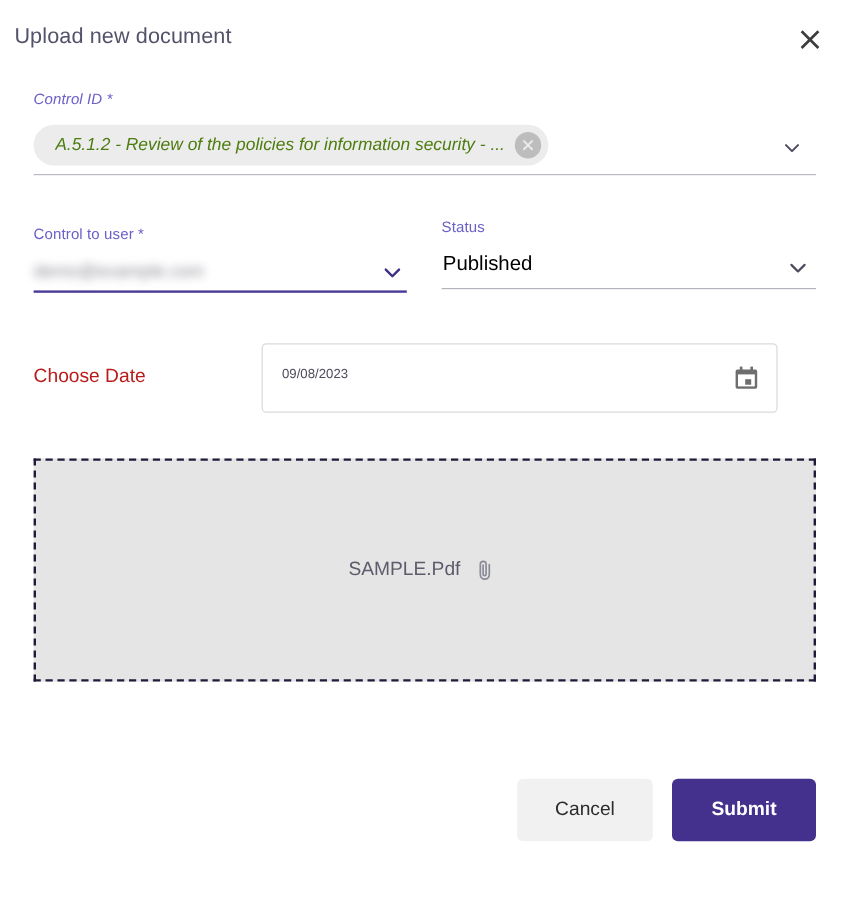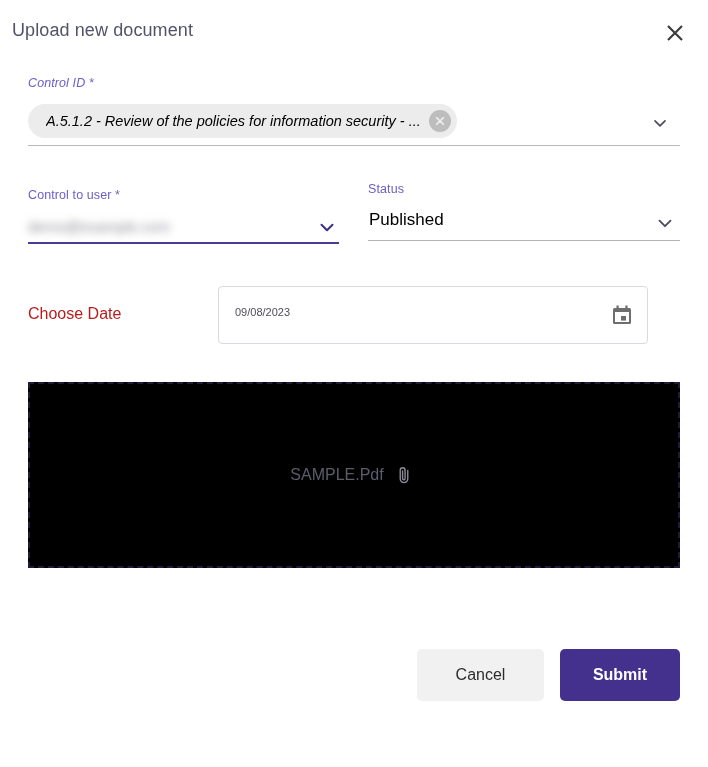--- a/index.html
+++ b/index.html
@@ -84,21 +84,21 @@
     max-width: 484px;
     display: flex;
     align-items: center;
     background: #ececec;
     border-radius: 17px;
     padding: 0 6px 0 18px;
     box-sizing: border-box;
   }
   .chip-label {
     font-size: 14.5px;
-    color: #000000;
+    color: #4d7c0f;
     white-space: nowrap;
     overflow: hidden;
     text-overflow: ellipsis;
   }
   .chip-remove {
     flex: none;
     margin-left: 8px;
     width: 22px;
     height: 22px;
     border-radius: 50%;
@@ -233,21 +233,21 @@
     left: 28px;
     top: 382px;
     width: 652px;
     height: 186px;
     box-sizing: border-box;
     border: 2px dashed #201b3a;
     display: flex;
     align-items: center;
     justify-content: center;
     cursor: pointer;
-    background: #000000;
+    background: #e5e5e5;
   }
   .dropzone-inner {
     display: flex;
     align-items: center;
     gap: 10px;
     transform: translateX(-2px);
   }
   .file-name {
     font-size: 16px;
     color: #5c5c6c;
@@ -276,21 +276,21 @@
   .btn {
     border: none;
     border-radius: 5px;
     font-family: "Liberation Sans", sans-serif;
     font-size: 16px;
     cursor: pointer;
     height: 52px;
     box-sizing: border-box;
   }
   .btn-cancel {
-    width: 127px;
+    width: 113px;
     background: #f1f1f1;
     color: #2c2c2c;
     font-weight: 400;
   }
   .btn-submit {
     width: 120px;
     background: #44318d;
     color: #ffffff;
     font-weight: 700;
   }

